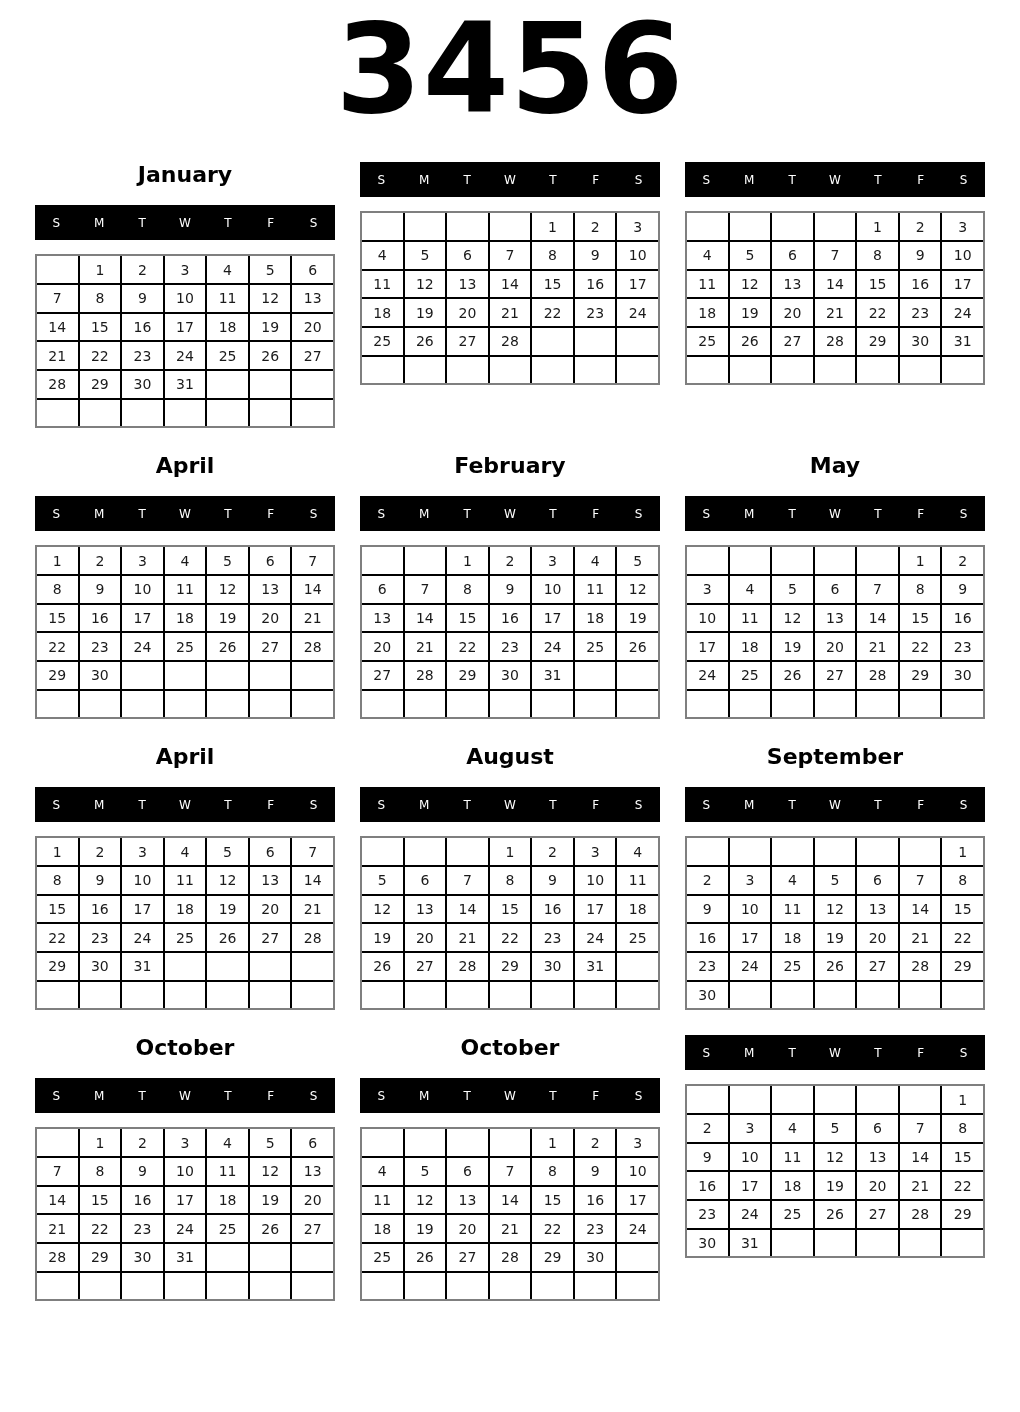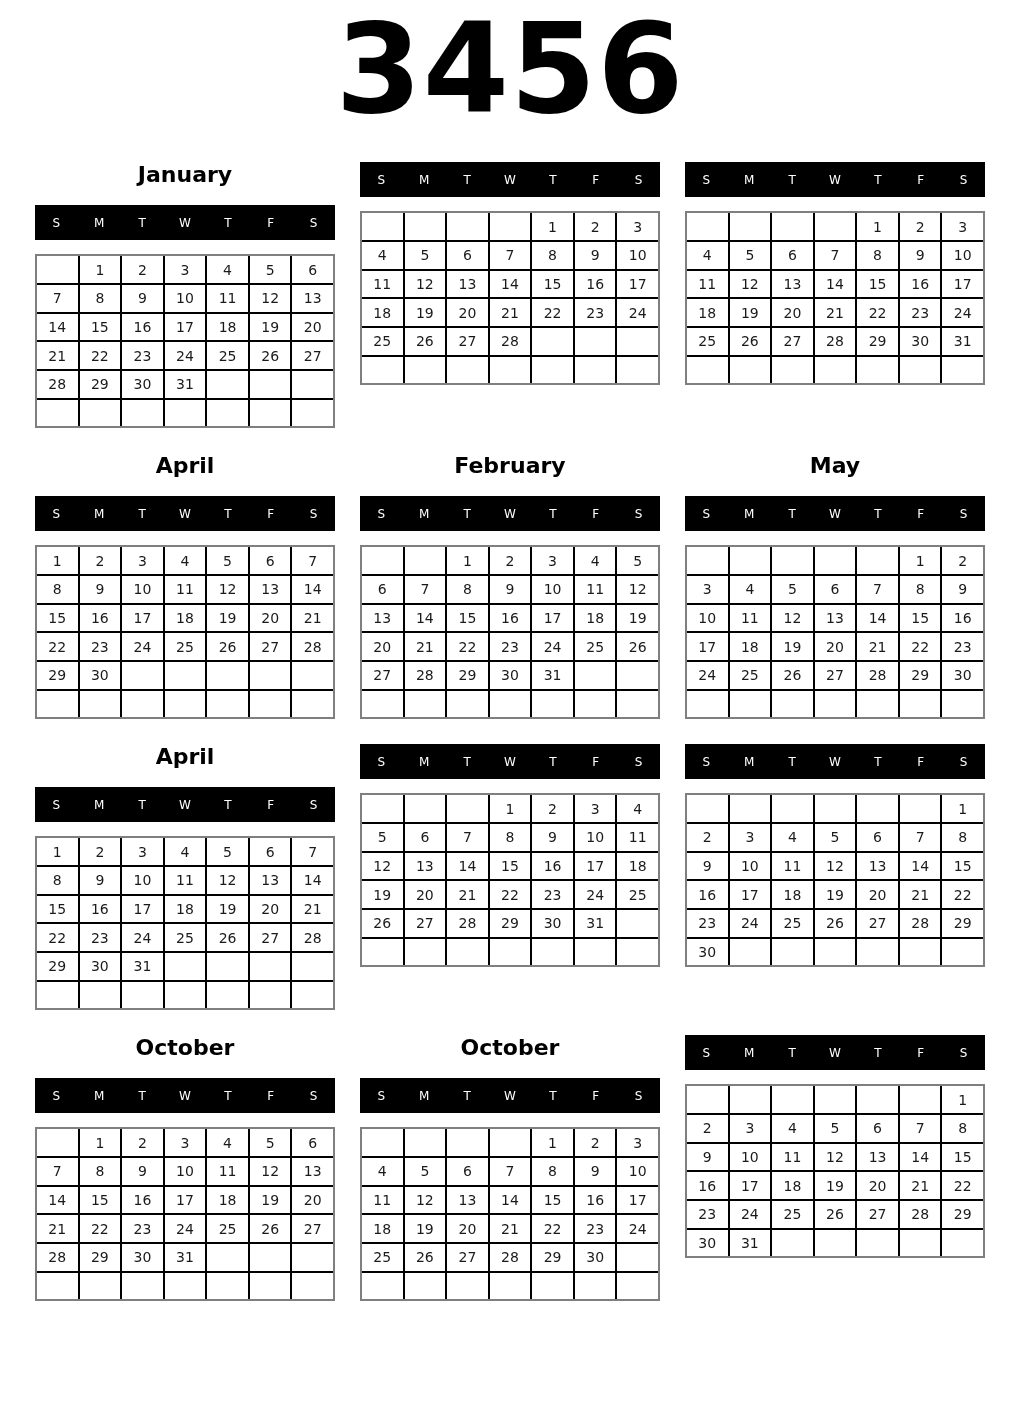--- a/index.html
+++ b/index.html
@@ -436,20 +436,21 @@
           <div class="cell"></div>
           <div class="cell"></div>
           <div class="cell"></div>
           <div class="cell"></div>
           <div class="cell"></div>
           <div class="cell"></div>
           <div class="cell"></div>
         </div>
       </div>
       <div class="month">
+        <div class="month-title">August</div>
         <div class="weekbar">
           <span>S</span>
           <span>M</span>
           <span>T</span>
           <span>W</span>
           <span>T</span>
           <span>F</span>
           <span>S</span>
         </div>
         <div class="days">
@@ -491,20 +492,21 @@
           <div class="cell"></div>
           <div class="cell"></div>
           <div class="cell"></div>
           <div class="cell"></div>
           <div class="cell"></div>
           <div class="cell"></div>
           <div class="cell"></div>
         </div>
       </div>
       <div class="month">
+        <div class="month-title">September</div>
         <div class="weekbar">
           <span>S</span>
           <span>M</span>
           <span>T</span>
           <span>W</span>
           <span>T</span>
           <span>F</span>
           <span>S</span>
         </div>
         <div class="days">

